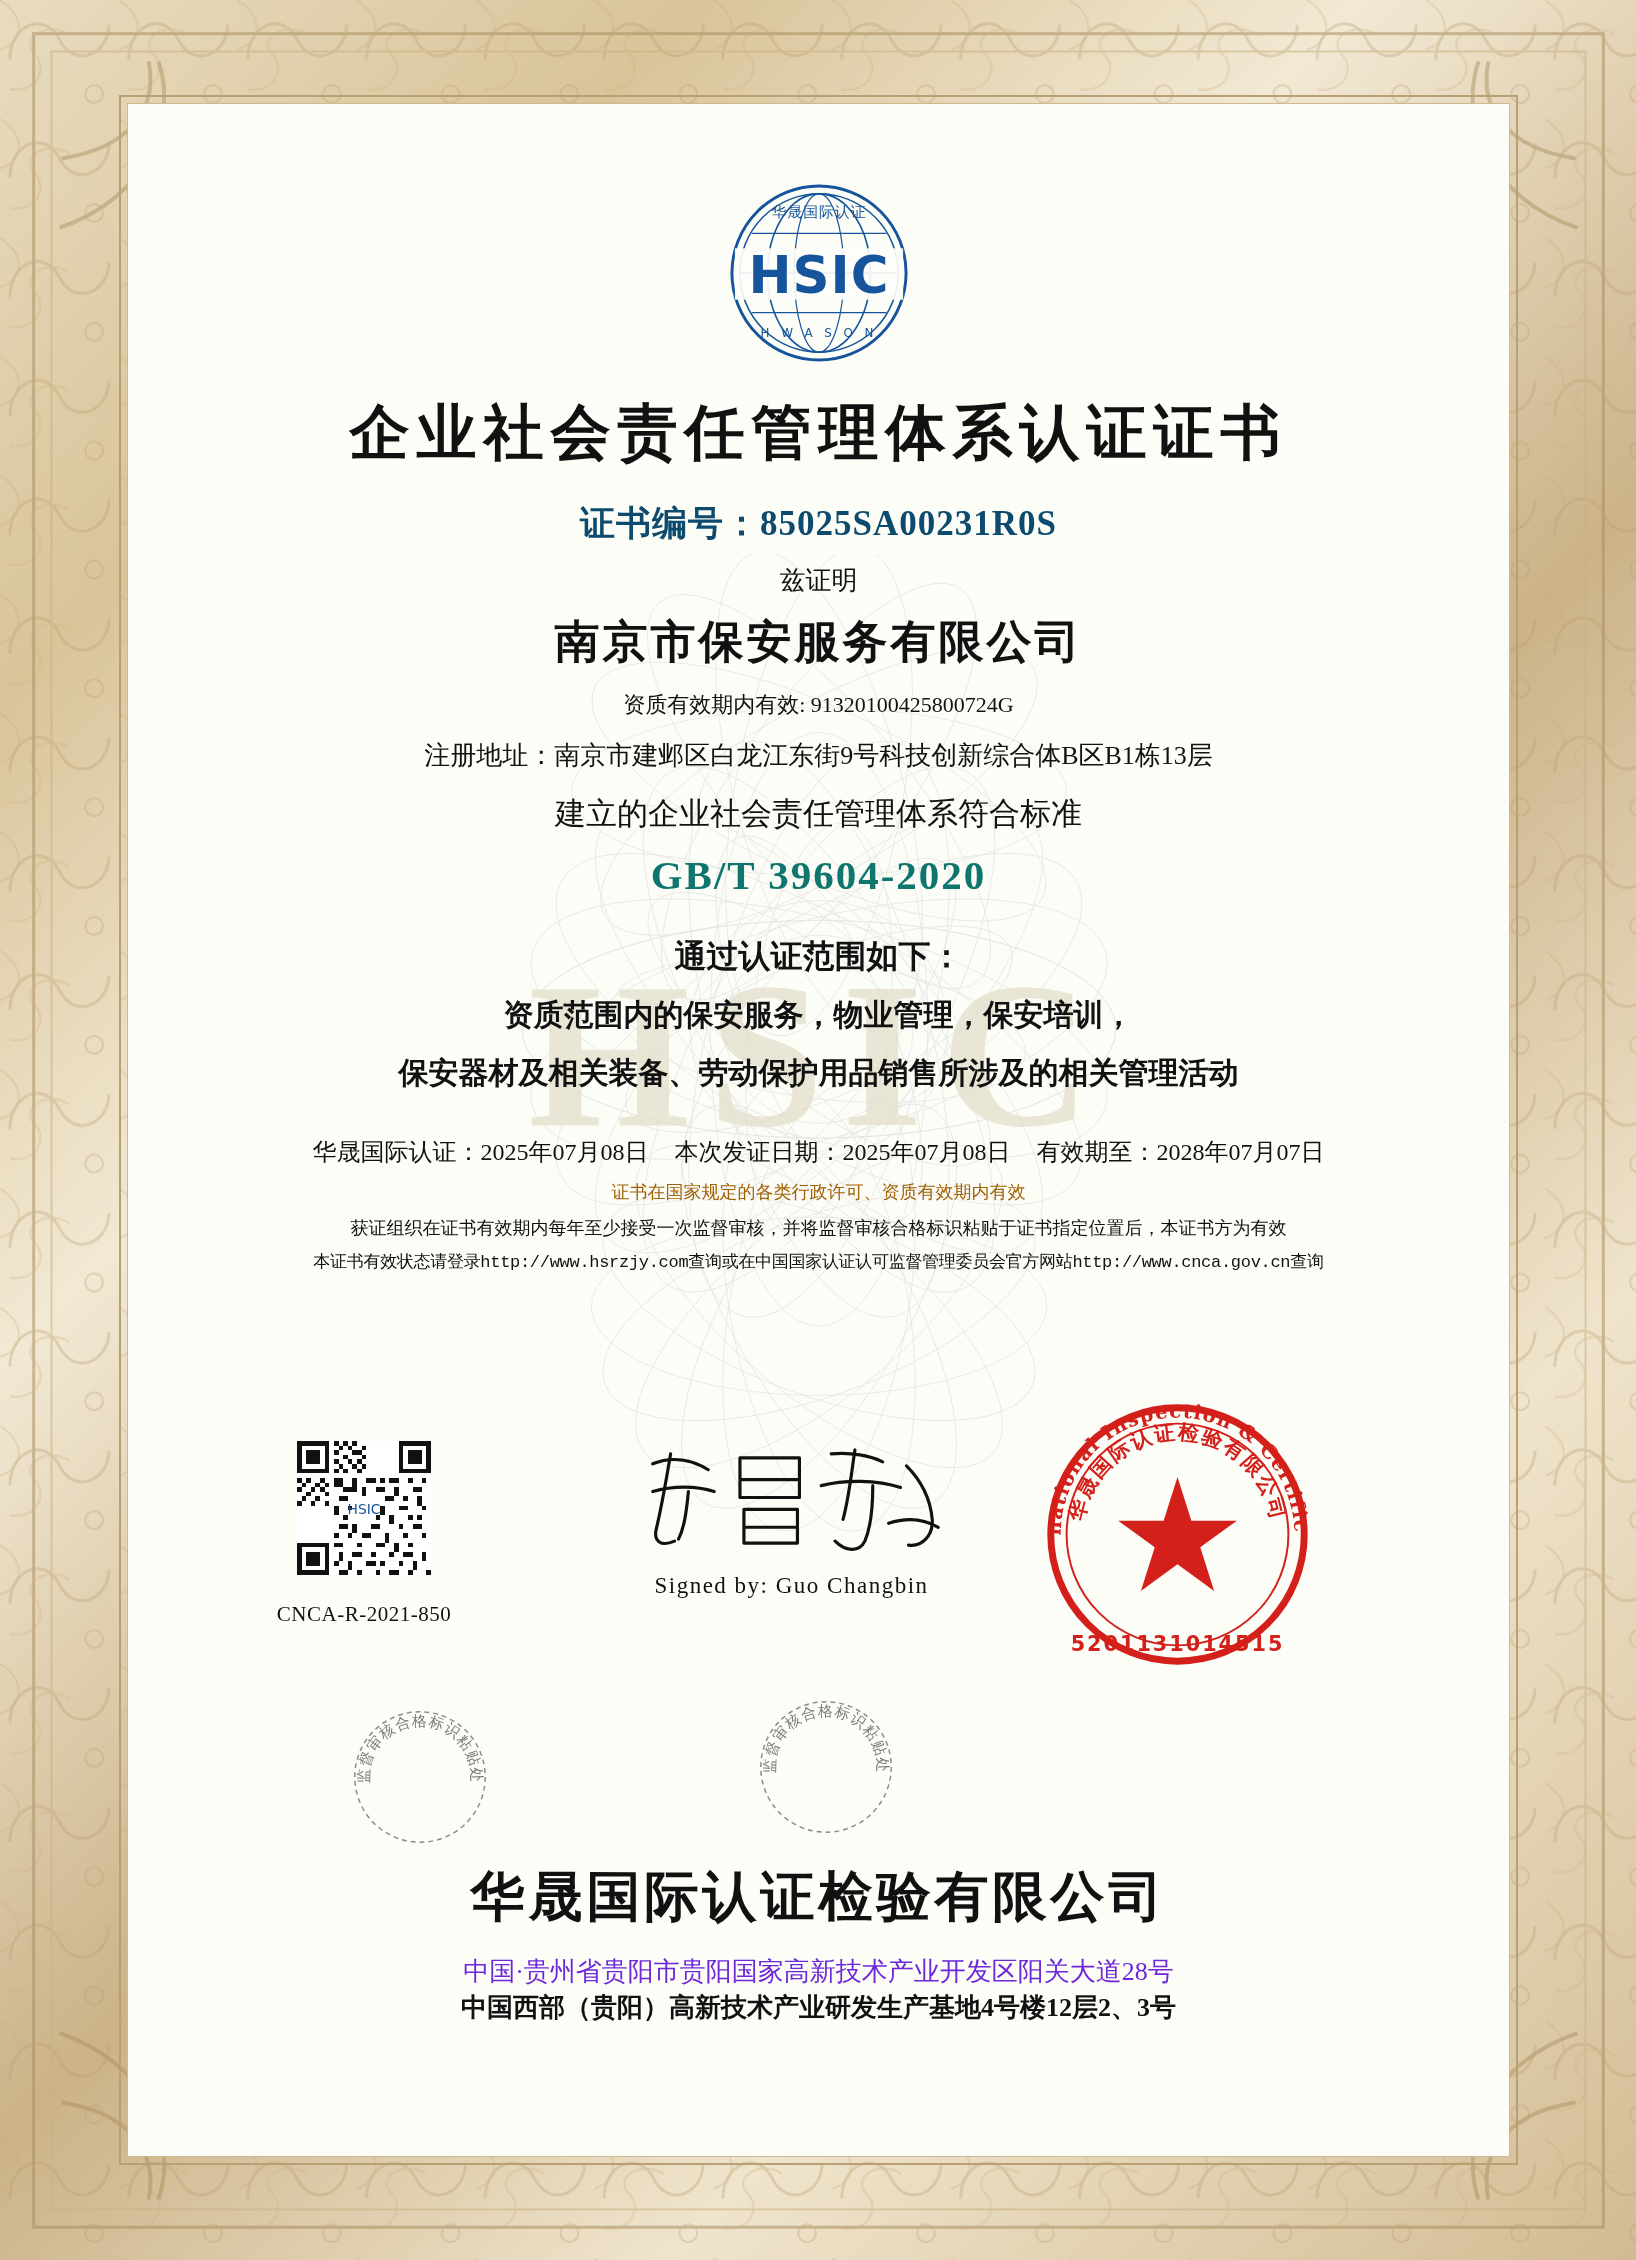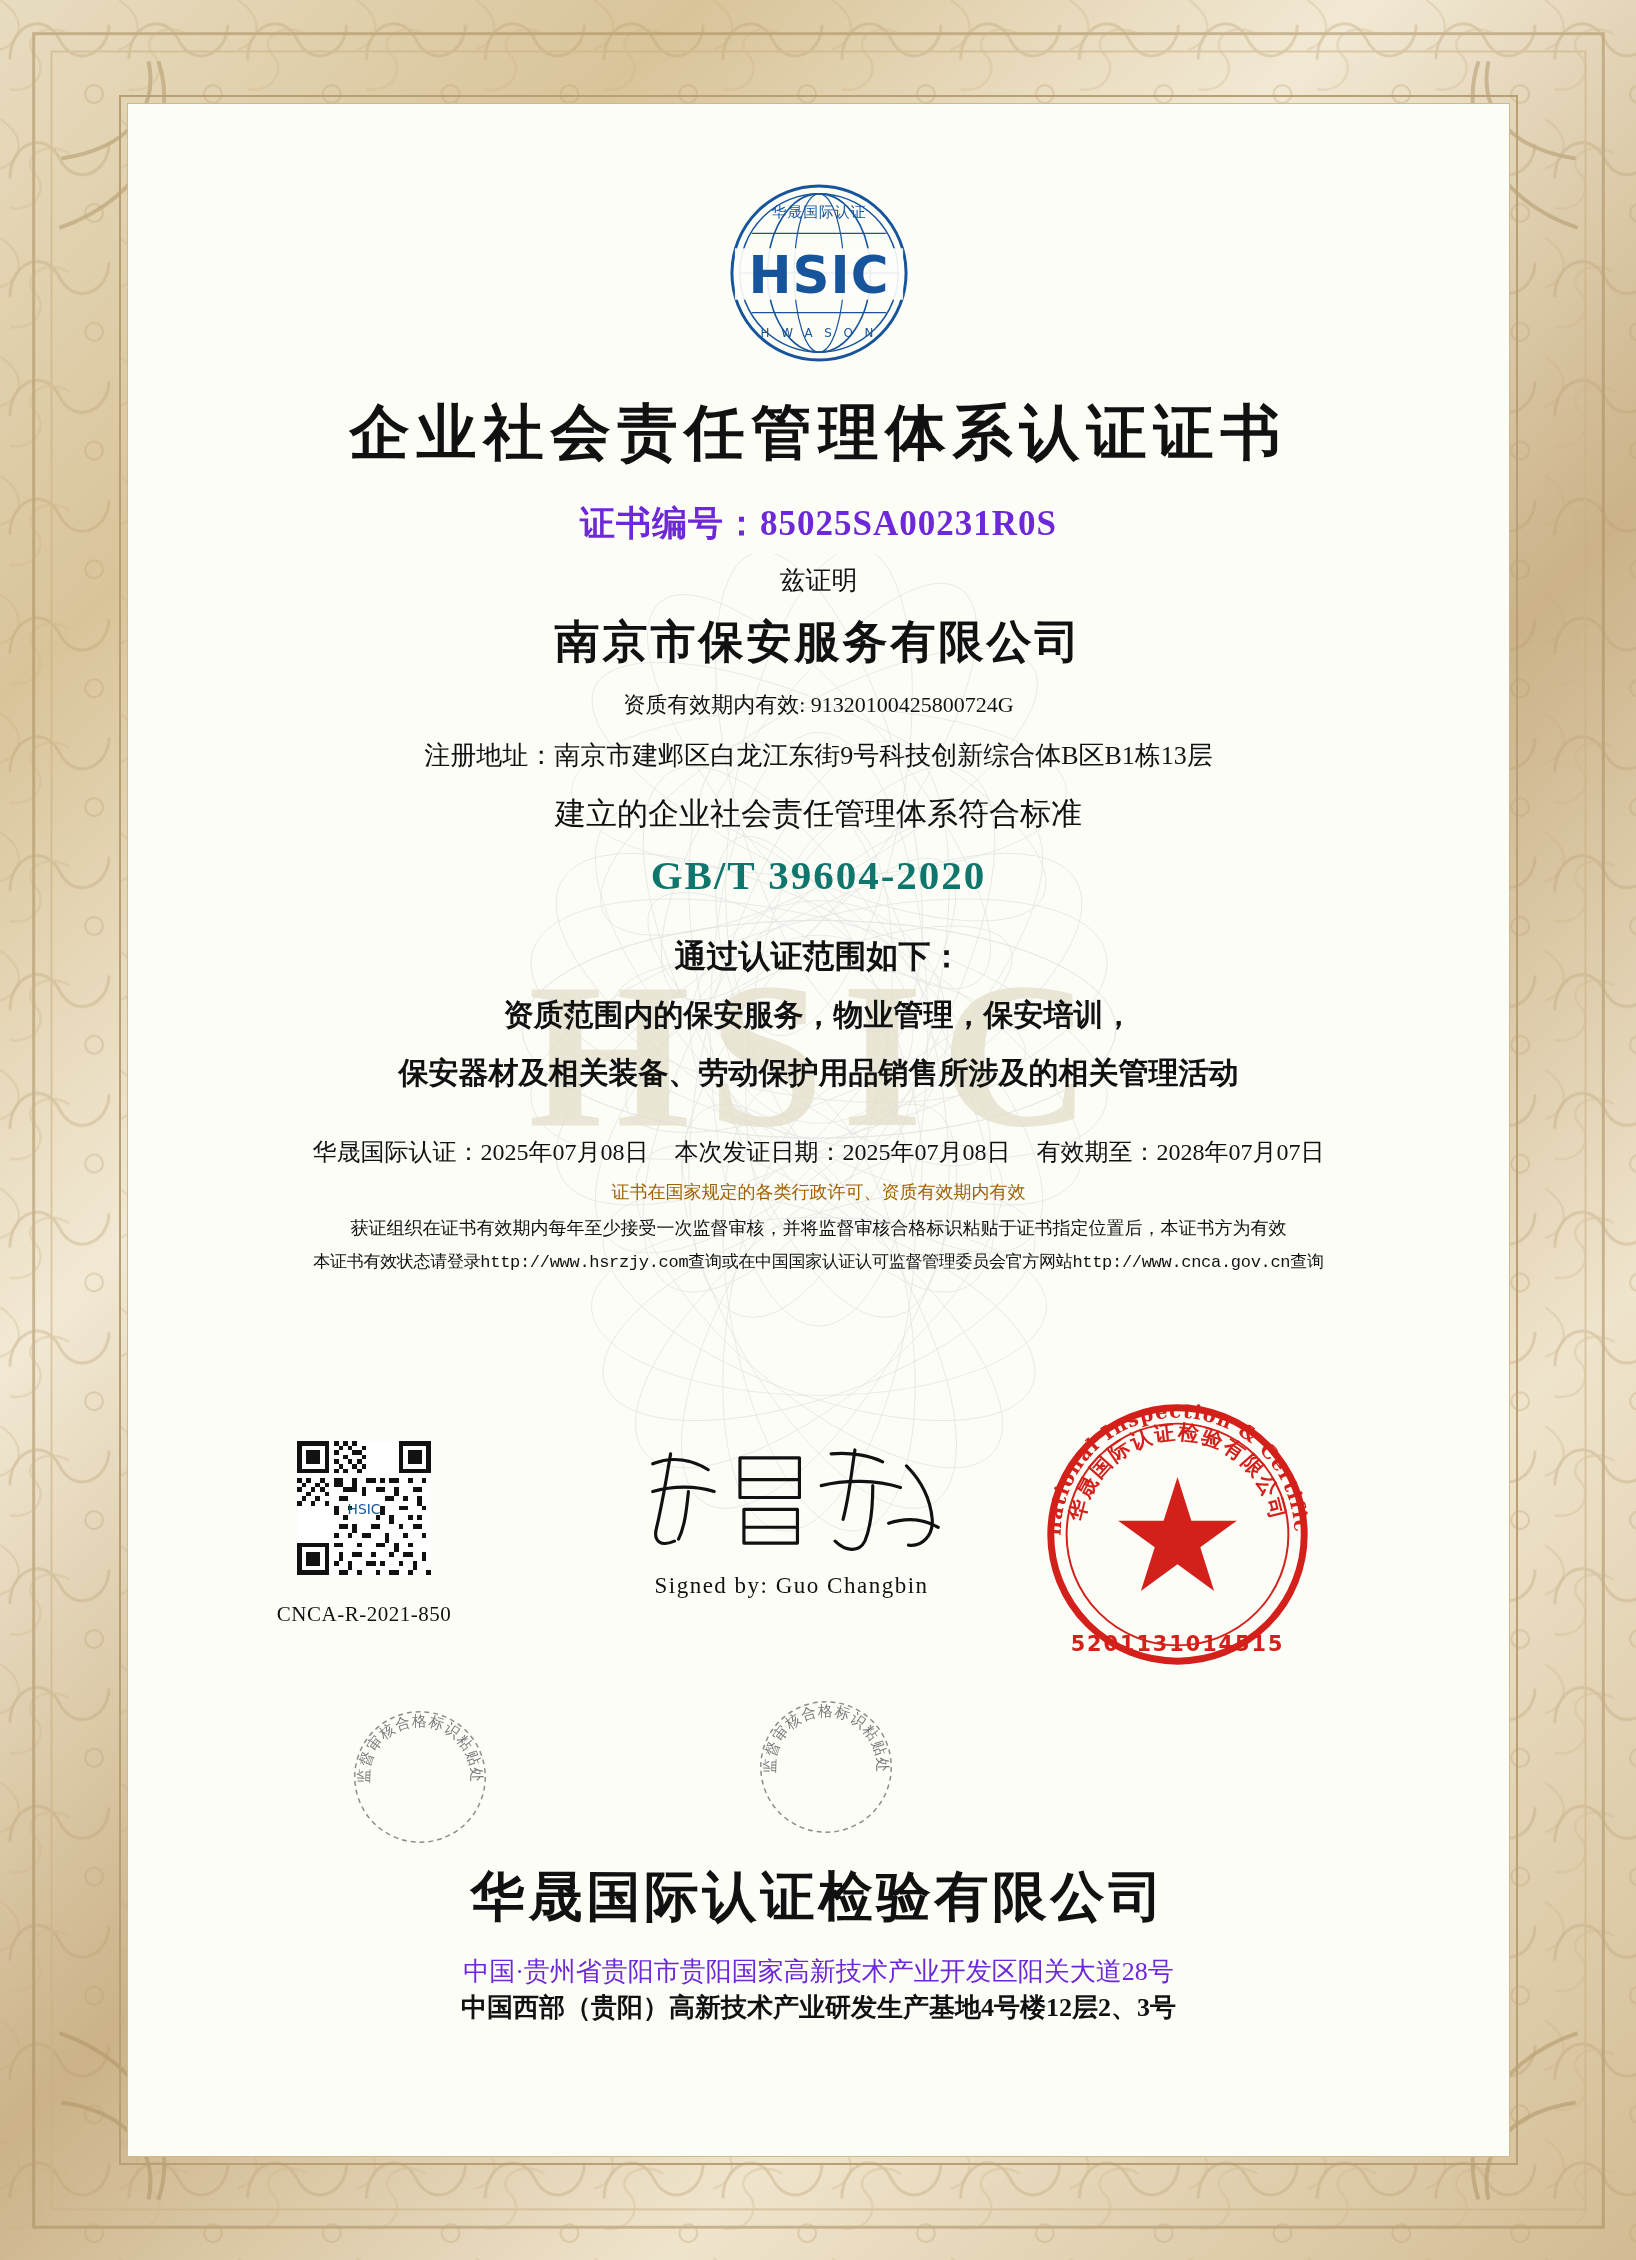--- a/index.html
+++ b/index.html
@@ -101,21 +101,21 @@
     letter-spacing: 7px;
     color: #111;
     margin-top: 26px;
     white-space: nowrap;
   }
   .cert-no {
     font-size: 35px;
     font-weight: bold;
     margin-top: 26px;
     letter-spacing: 1px;
-    color: #6d28d9;
+    color: #0c4a6e;
   }
   .hereby {
     font-size: 26px;
     margin-top: 16px;
     color: #111;
   }
   .company {
     font-size: 45px;
     font-weight: bold;
     margin-top: 14px;

